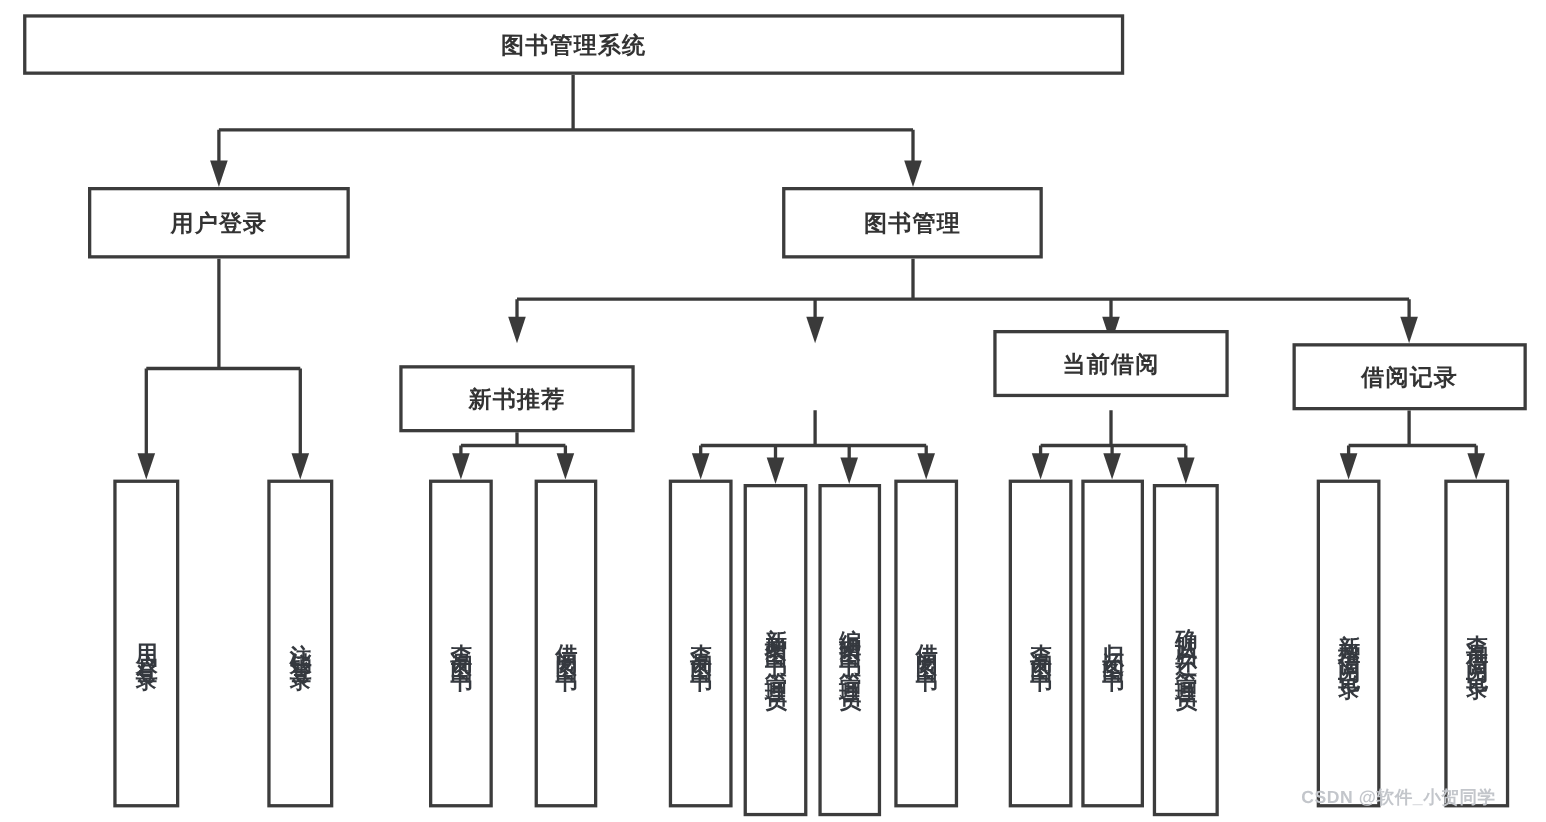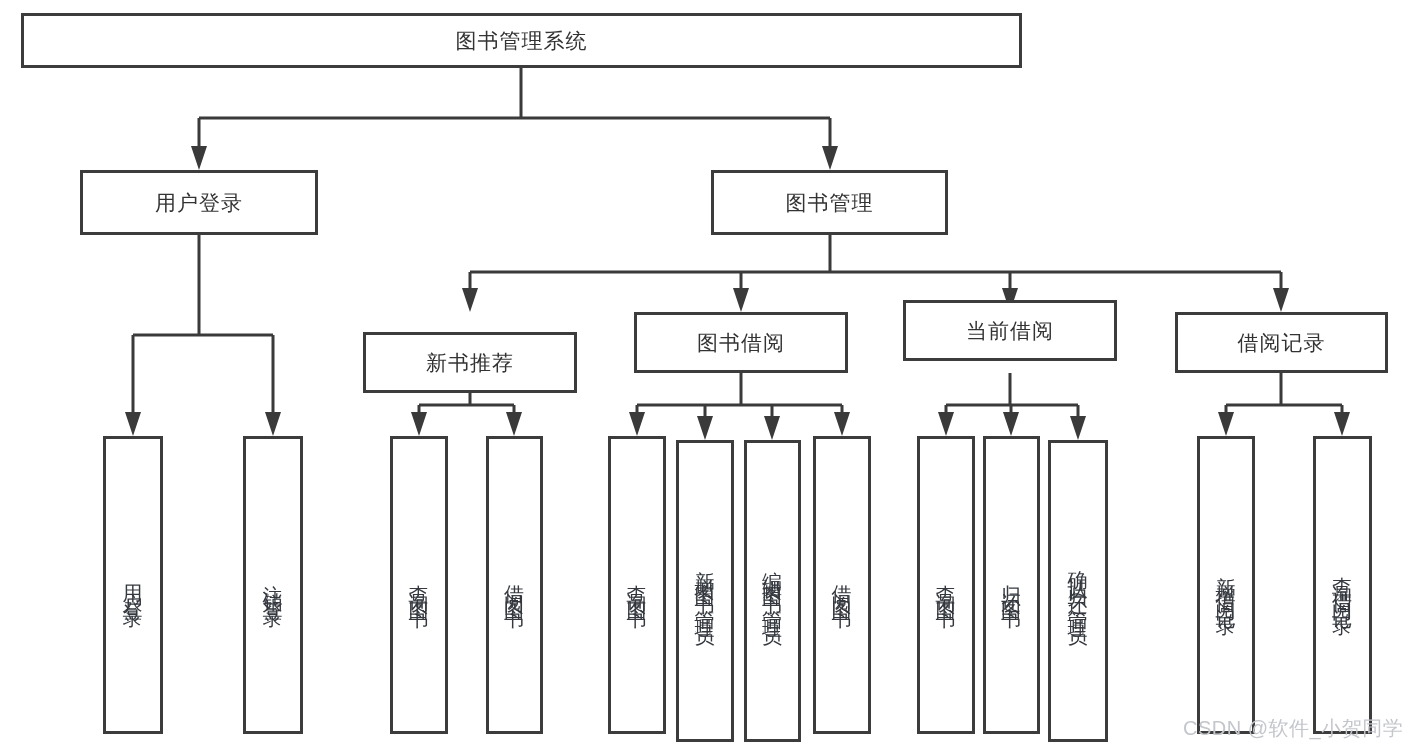--- a/index.html
+++ b/index.html
@@ -5,20 +5,21 @@
   * { margin: 0; padding: 0; box-sizing: border-box; }
   html, body { background: #ffffff; }
   body { font-family: "Liberation Sans", sans-serif; }
   .canvas {
     position: relative;
     width: 1405px;
     height: 747px;
     background: #ffffff;
     overflow: hidden;
     color: #333333;
+    font-weight: bold;
   }
   .connectors {
     position: absolute;
     left: 0; top: 0;
     width: 1405px; height: 747px;
     pointer-events: none;
   }
   .node {
     position: absolute;
     background: #ffffff;
@@ -35,21 +36,21 @@
     font-size: 20px;
     letter-spacing: 8px;
     line-height: 1;
     color: #35393f;
     white-space: nowrap;
   }
   .watermark {
     position: absolute;
     left: 1183px;
     top: 715px;
-    font-size: 20px;
+    font-size: 16px;
     letter-spacing: 0.5px;
     color: #c3c6cb;
     white-space: nowrap;
     z-index: 5;
   }
 </style>
 </head>
 <body>
 
 <div class="canvas">
@@ -101,23 +102,20 @@
   <div class="node h" style="left:80px; top:170px; width:238px; height:65px;">
     <span>用户登录</span>
   </div>
   <div class="node h" style="left:711px; top:170px; width:237px; height:65px;text-align:right;">
     <span>图书管理</span>
   </div>
 
   <div class="node h" style="left:363px; top:312px; width:214px; height:61px;margin-top:20px;">
     <span>新书推荐</span>
   </div>
-  <div class="node h" style="left:634px; top:312px; width:214px; height:61px;">
-    <span>图书借阅</span>
-  </div>
   <div class="node h" style="left:903px; top:300px; width:214px; height:61px;">
     <span>当前借阅</span>
   </div>
   <div class="node h" style="left:1175px; top:312px; width:213px; height:61px;">
     <span>借阅记录</span>
   </div>
 
   <div class="node leaf" style="left:103px; top:436px; width:60px; height:298px;">
     <span>用户登录</span>
   </div>

